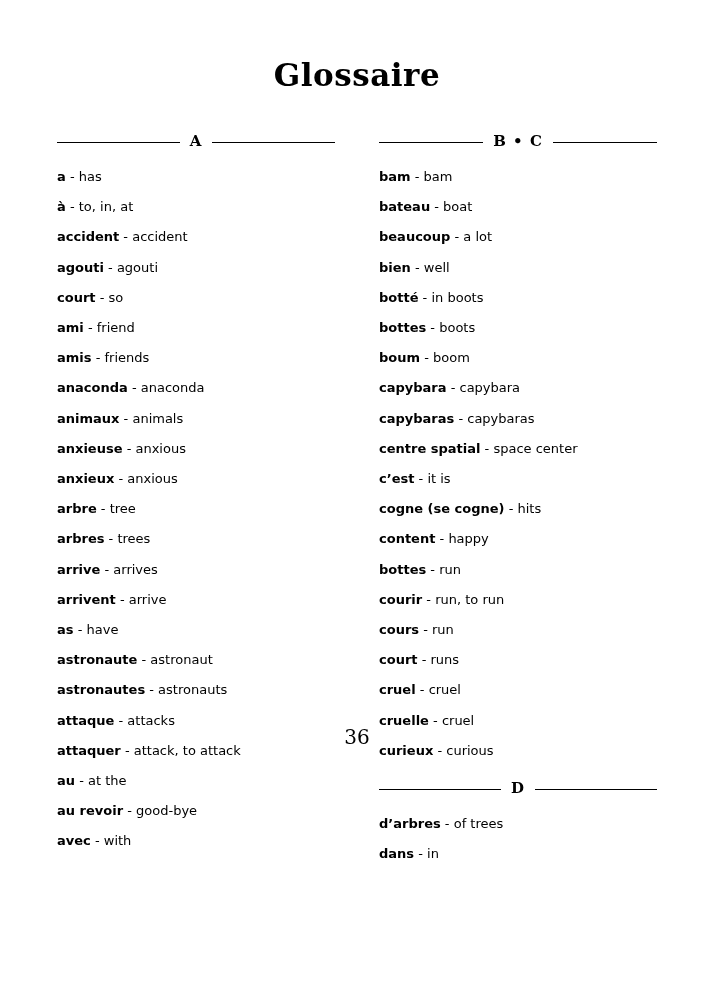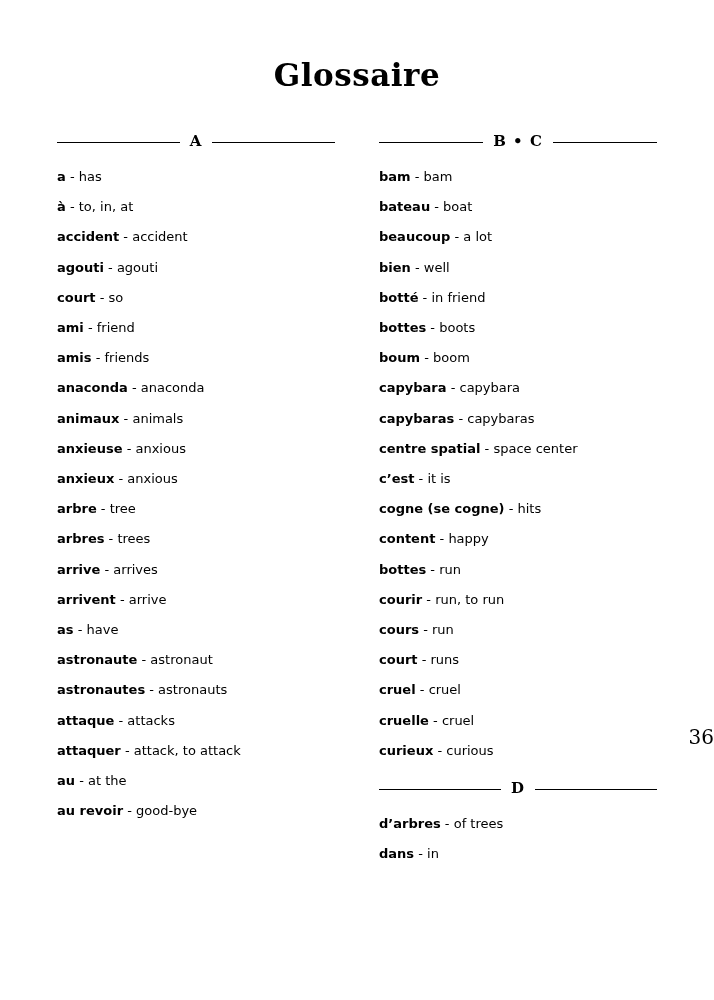--- a/index.html
+++ b/index.html
@@ -74,21 +74,21 @@
     font-weight: bold;
   }
   .entry .def {
     font-weight: normal;
   }
   .page-number {
     position: absolute;
     bottom: 43px;
     left: 0;
     right: 0;
-    text-align: right;
+    text-align: center;
     font-family: "DejaVu Serif", serif;
     font-size: 20px;
   }
 </style>
 </head>
 <body>
 
 <div class="page">
 
   <h1 class="page-title">Glossaire</h1>
@@ -118,36 +118,37 @@
         <div class="entry"><span class="term">arbres</span><span class="def"> - </span><span class="def">trees</span></div>
         <div class="entry"><span class="term">arrive</span><span class="def"> - </span><span class="def">arrives</span></div>
         <div class="entry"><span class="term">arrivent</span><span class="def"> - </span><span class="def">arrive</span></div>
         <div class="entry"><span class="term">as</span><span class="def"> - </span><span class="def">have</span></div>
         <div class="entry"><span class="term">astronaute</span><span class="def"> - </span><span class="def">astronaut</span></div>
         <div class="entry"><span class="term">astronautes</span><span class="def"> - </span><span class="def">astronauts</span></div>
         <div class="entry"><span class="term">attaque</span><span class="def"> - </span><span class="def">attacks</span></div>
         <div class="entry"><span class="term">attaquer</span><span class="def"> - </span><span class="def">attack, to attack</span></div>
         <div class="entry"><span class="term">au</span><span class="def"> - </span><span class="def">at the</span></div>
         <div class="entry"><span class="term">au revoir</span><span class="def"> - </span><span class="def">good-bye</span></div>
+        <div class="entry"><span class="term">avec</span><span class="def"> - </span><span class="def">with</span></div>
       </div>
     </div>
 
     <div class="column">
       <div class="section-head">
         <span class="rule"></span>
         <span class="label">B • C</span>
         <span class="rule"></span>
       </div>
 
       <div class="entries">
         <div class="entry"><span class="term">bam</span><span class="def"> - </span><span class="def">bam</span></div>
         <div class="entry"><span class="term">bateau</span><span class="def"> - </span><span class="def">boat</span></div>
         <div class="entry"><span class="term">beaucoup</span><span class="def"> - </span><span class="def">a lot</span></div>
         <div class="entry"><span class="term">bien</span><span class="def"> - </span><span class="def">well</span></div>
-        <div class="entry"><span class="term">botté</span><span class="def"> - </span><span class="def">in friend</span></div>
+        <div class="entry"><span class="term">botté</span><span class="def"> - </span><span class="def">in boots</span></div>
         <div class="entry"><span class="term">bottes</span><span class="def"> - </span><span class="def">boots</span></div>
         <div class="entry"><span class="term">boum</span><span class="def"> - </span><span class="def">boom</span></div>
         <div class="entry"><span class="term">capybara</span><span class="def"> - </span><span class="def">capybara</span></div>
         <div class="entry"><span class="term">capybaras</span><span class="def"> - </span><span class="def">capybaras</span></div>
         <div class="entry"><span class="term">centre spatial</span><span class="def"> - </span><span class="def">space center</span></div>
         <div class="entry"><span class="term">c’est</span><span class="def"> - </span><span class="def">it is</span></div>
         <div class="entry"><span class="term">cogne (se cogne)</span><span class="def"> - </span><span class="def">hits</span></div>
         <div class="entry"><span class="term">content</span><span class="def"> - </span><span class="def">happy</span></div>
         <div class="entry"><span class="term">bottes</span><span class="def"> - </span><span class="def">run</span></div>
         <div class="entry"><span class="term">courir</span><span class="def"> - </span><span class="def">run, to run</span></div>

